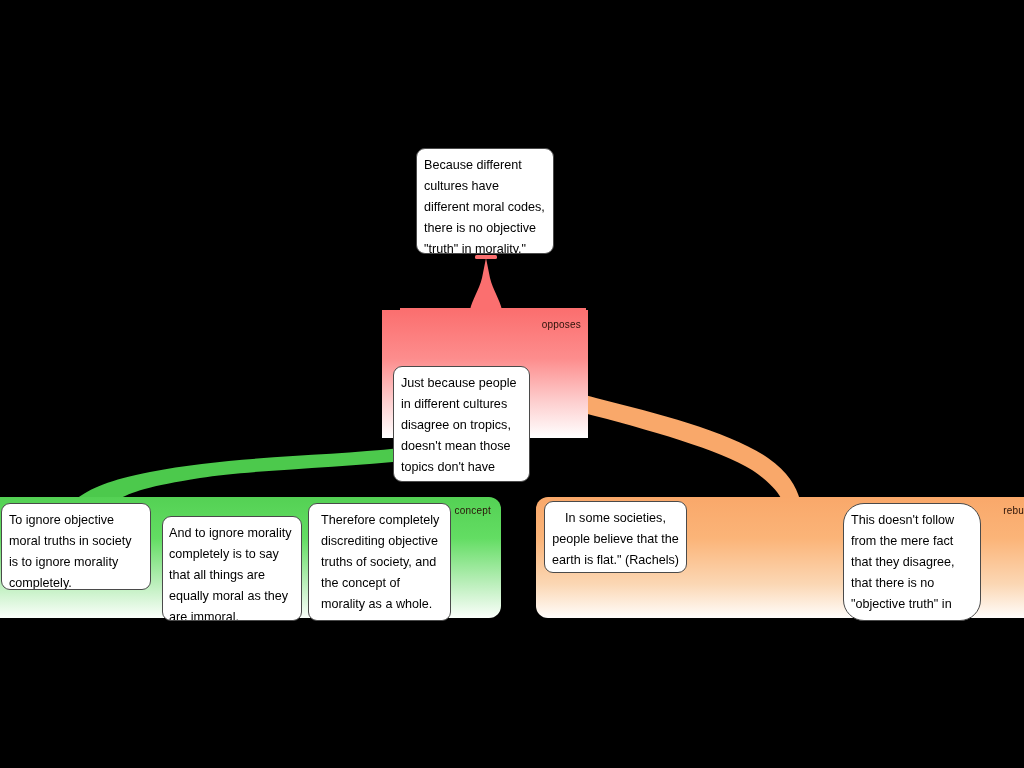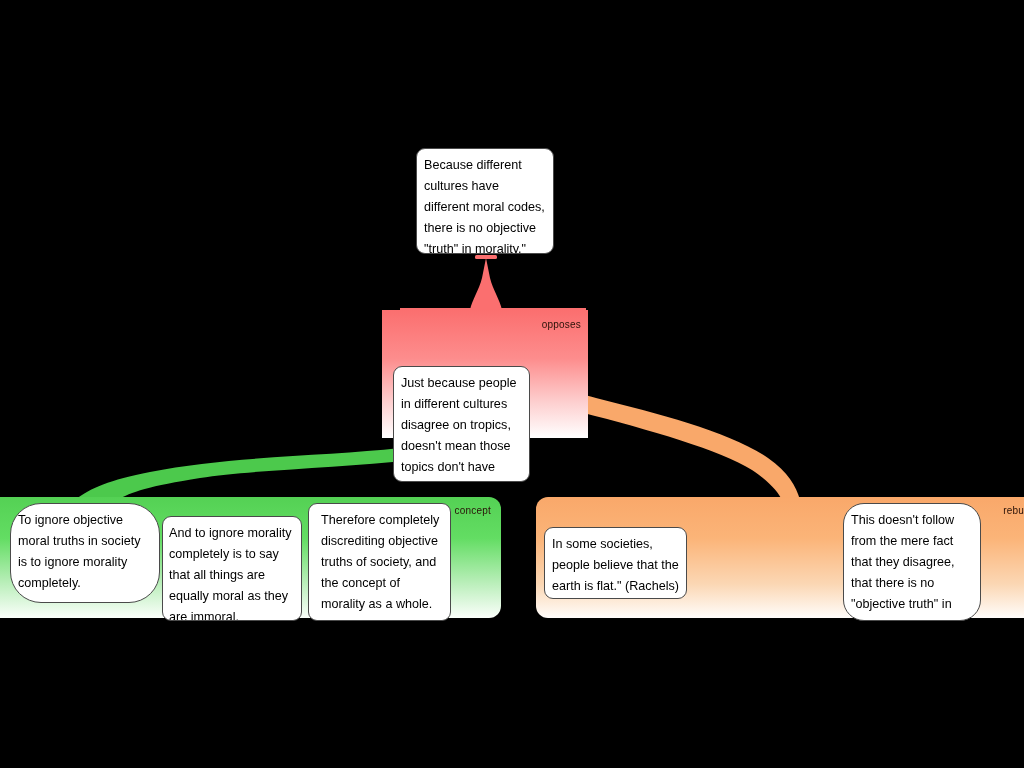--- a/index.html
+++ b/index.html
@@ -82,25 +82,25 @@
     width: 138px;
     height: 106px;
   }
   .node-oppose {
     left: 393px;
     top: 318px;
     width: 137px;
     height: 116px;
     margin-top: 48px;
   }
-  .node-s1 { left: 10px;   top: 503px; width: 150px; height: 100px; border-radius: 31px; }
+  .node-s1 { left: 1px;   top: 503px; width: 150px; height: 87px; }
   .node-s2 { left: 162px; top: 516px; width: 140px; height: 105px; padding-left: 6px; }
   .node-s3 { left: 308px; top: 503px; width: 143px; height: 118px; padding-left: 12px; }
 
-  .node-r1 { left: 544px; top: 527px; width: 143px; height: 72px; }
+  .node-r1 { left: 544px; top: 501px; width: 143px; height: 72px; text-align: center; }
   .node-r2 { left: 695px; top: 503px; width: 140px; height: 87px; }
   .node-r3 { left: 843px; top: 503px; width: 138px; height: 118px; border-radius: 21px; }
 </style>
 </head>
 <body>
 
 <div id="canvas">
 
   <svg id="connectors" viewBox="0 0 1024 768" width="1024" height="768">
 

